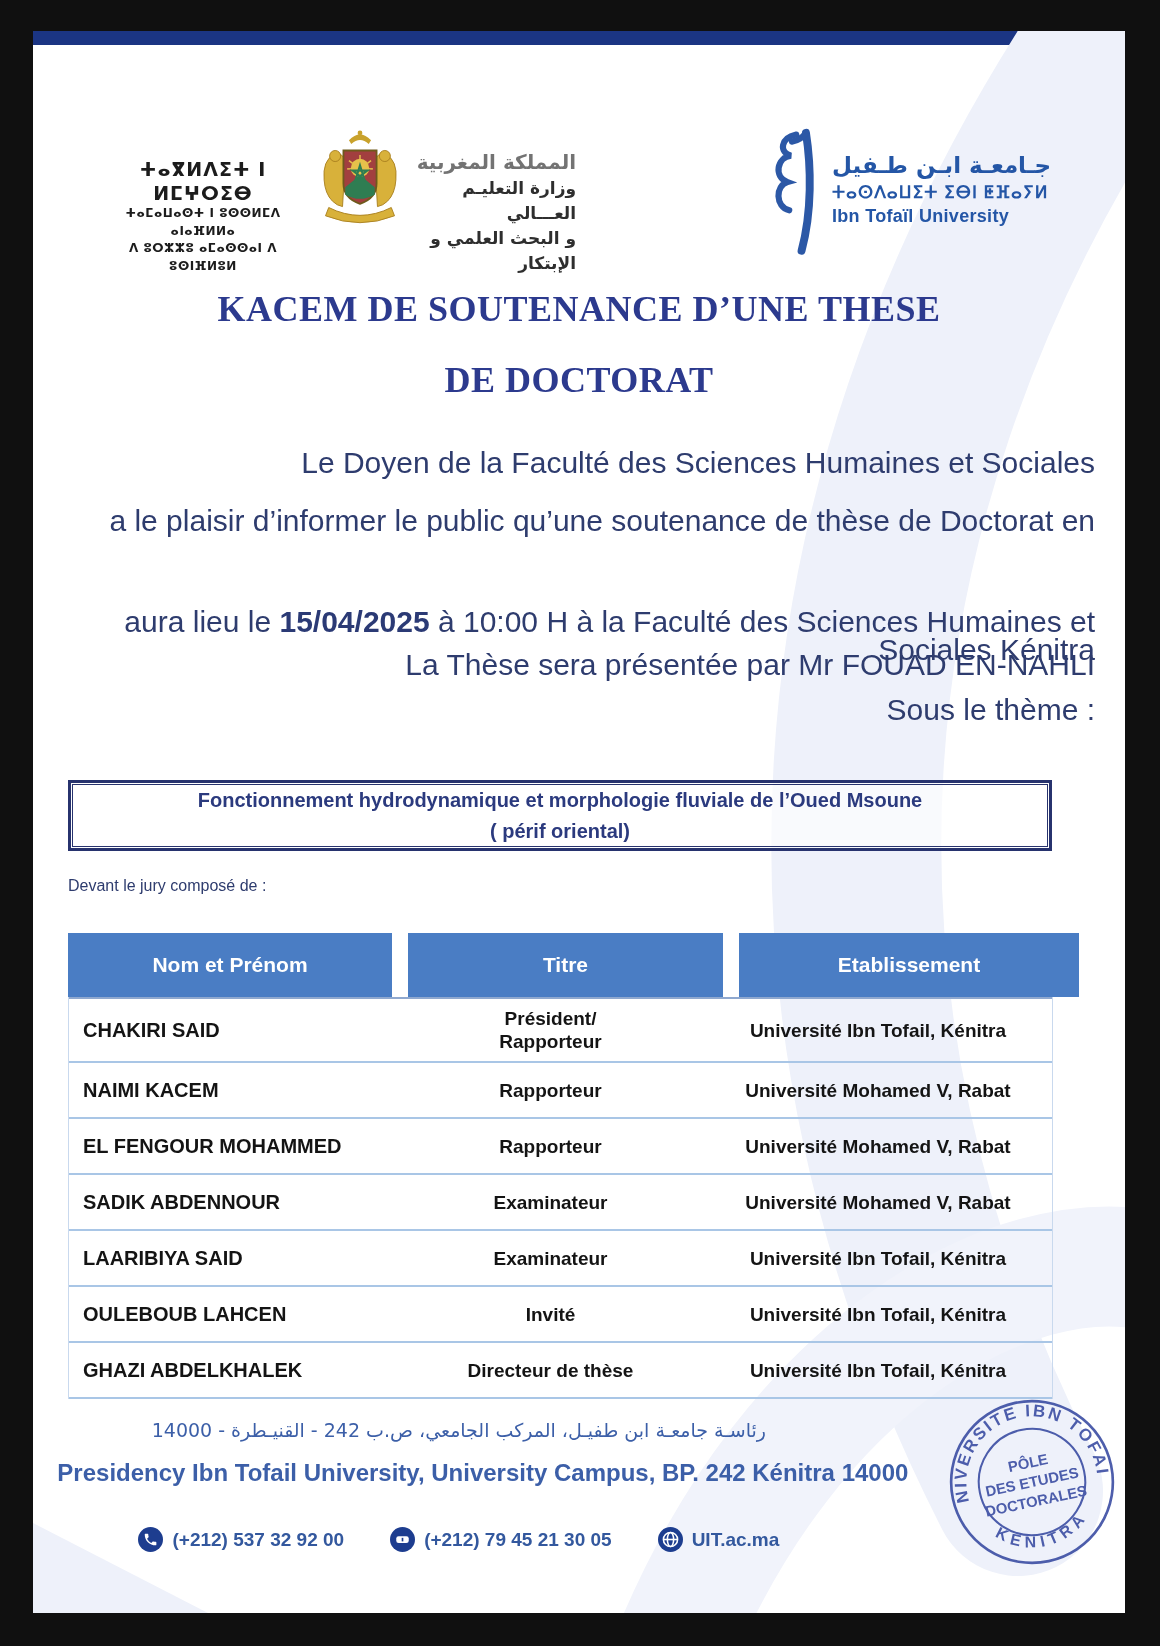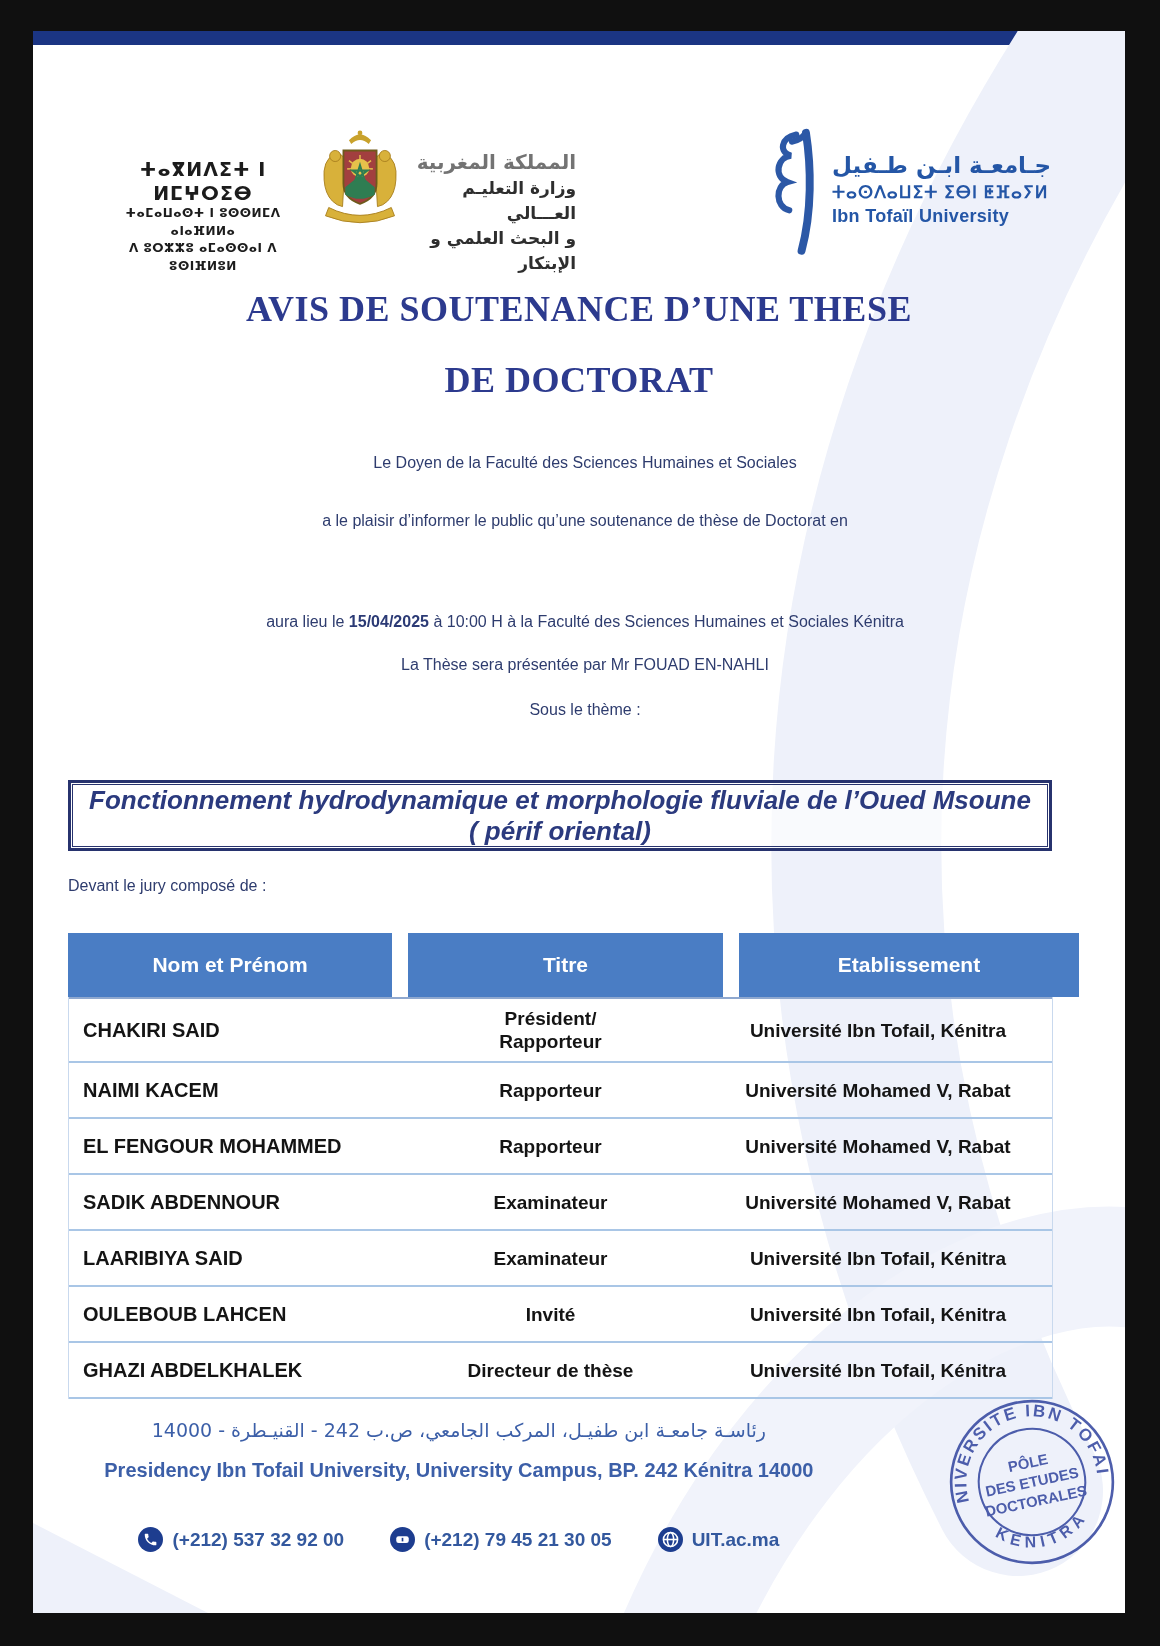--- a/index.html
+++ b/index.html
@@ -30,51 +30,51 @@
   .univ-tif{font-family:Liberation Sans, sans-serif;font-size:17px;font-weight:bold;line-height:25px;letter-spacing:1px;}
   .univ-en{font-size:18px;font-weight:bold;line-height:23px;letter-spacing:.3px;}
 
   
   .doc-title{position:absolute;left:0;width:100%;text-align:center;margin:0;
     font-family:"Liberation Serif", serif;font-weight:bold;font-size:36px;
     color:#2c3a8e;letter-spacing:.5px;}
   .t1{top:257px;} .t2{top:328px;}
 
   
-  .intro-line{position:absolute;left:42px;right:30px;text-align:center;margin:0;
-    font-size:16px;color:#2e3c6e;line-height:28px;}
+  .intro-line{position:absolute;left:42px;right:30px;text-align:right;margin:0;
+    font-size:30px;color:#2e3c6e;line-height:28px;}
   .intro-bold{font-weight:bold;color:#2b3a75;}
 
   
   .thesis-box{position:absolute;left:35px;top:749px;width:978px;height:65px;
     border:3px solid #27336e;background:rgba(255,255,255,.65);}
   .thesis-inner{position:absolute;inset:1px;border:1px solid #27336e;
     display:flex;flex-direction:column;justify-content:center;text-align:center;}
-  .thesis-line{margin:0;font-size:26px;font-weight:bold;color:#2b3a7e;line-height:31px;font-style:italic;}
+  .thesis-line{margin:0;font-size:20px;font-weight:bold;color:#2b3a7e;line-height:31px;}
 
   .jury-label{position:absolute;left:35px;top:846px;margin:0;font-size:16px;color:#2e3c6e;}
 
   
   .jury-table{position:absolute;left:35px;top:902px;width:985px;}
   .thead{display:grid;grid-template-columns:324px 315px 340px;column-gap:16px;}
   .th{height:64px;background:#4a7dc4;color:#ffffff;font-weight:bold;font-size:21px;
     display:flex;align-items:center;justify-content:center;}
   .tbody{border-left:1px solid #c9d9ee;border-right:1px solid #c9d9ee;}
   .tr{display:grid;grid-template-columns:324px 315px 340px;height:54px;
     border-bottom:2px solid #a9c6e6;background:transparent;}
   .tr.first{height:62px;border-top:2px solid #8fa8cf;}
   .td{display:flex;align-items:center;justify-content:center;text-align:center;
     font-size:19px;font-weight:bold;color:#141414;white-space:pre-line;line-height:23px;}
   .td.name{justify-content:flex-start;text-align:left;padding-left:14px;font-size:20px;}
 
   
   .footer-ar{position:absolute;left:0;top:1388px;width:78%;text-align:center;margin:0;
     direction:rtl;font-family:"DejaVu Sans", sans-serif;font-size:19px;color:#3c5fa8;}
   .footer-en{position:absolute;left:0;top:1428px;width:78%;text-align:center;margin:0;
-    font-size:20px;font-weight:bold;color:#3c5fa8;}
+    font-size:24px;font-weight:bold;color:#3c5fa8;padding-left:24px;}
   .contacts{position:absolute;left:0;top:1496px;width:78%;display:flex;
     justify-content:center;gap:46px;}
   .contact{display:flex;align-items:center;gap:9px;font-size:19px;font-weight:bold;color:#33589e;}
   .cicon{flex:0 0 auto;}
 
   
   .stamp{position:absolute;left:912px;top:1364px;transform:rotate(-12deg);opacity:.92;}
 </style>
 </head>
 <body>
@@ -125,21 +125,21 @@
     <path d="M36 12 C18 16 16 32 30 36 C14 38 10 60 26 66 C12 70 12 94 28 98" fill="none" stroke="#2c58a6" stroke-width="7" stroke-linecap="round"></path>
     <path d="M47 10 C53 48 54 100 42 144" fill="none" stroke="#2c58a6" stroke-width="9" stroke-linecap="round"></path>
     <path d="M47 10 C43 16 38 19 31 20" fill="none" stroke="#2c58a6" stroke-width="7" stroke-linecap="round"></path>
   </svg>
   <div class="univ-text">
     <div class="univ-ar">جـامعـة ابـن طـفيل</div>
     <div class="univ-tif">ⵜⴰⵙⴷⴰⵡⵉⵜ ⵉⴱⵏ ⵟⴼⴰⵢⵍ</div>
     <div class="univ-en">Ibn Tofaïl University</div>
   </div>
 
-  <h1 class="doc-title t1">AVIS DE SOUTENANCE D’UNE THESE</h1>
+  <h1 class="doc-title t1">KACEM DE SOUTENANCE D’UNE THESE</h1>
   <h1 class="doc-title t2">DE DOCTORAT</h1>
 
   <p class="intro-line" style="top:418px">Le Doyen de la Faculté des Sciences Humaines et Sociales</p>
   <p class="intro-line" style="top:476px">a le plaisir d’informer le public qu’une soutenance de thèse de Doctorat en</p>
   <p class="intro-line" style="top:577px"><span>aura lieu le </span><span class="intro-bold">15/04/2025</span><span> à 10:00 H à la Faculté des Sciences Humaines et Sociales Kénitra</span></p>
   <p class="intro-line" style="top:620px">La Thèse sera présentée par Mr FOUAD EN-NAHLI</p>
   <p class="intro-line" style="top:665px">Sous le thème :</p>
 
   <div class="thesis-box">
     <div class="thesis-inner">

